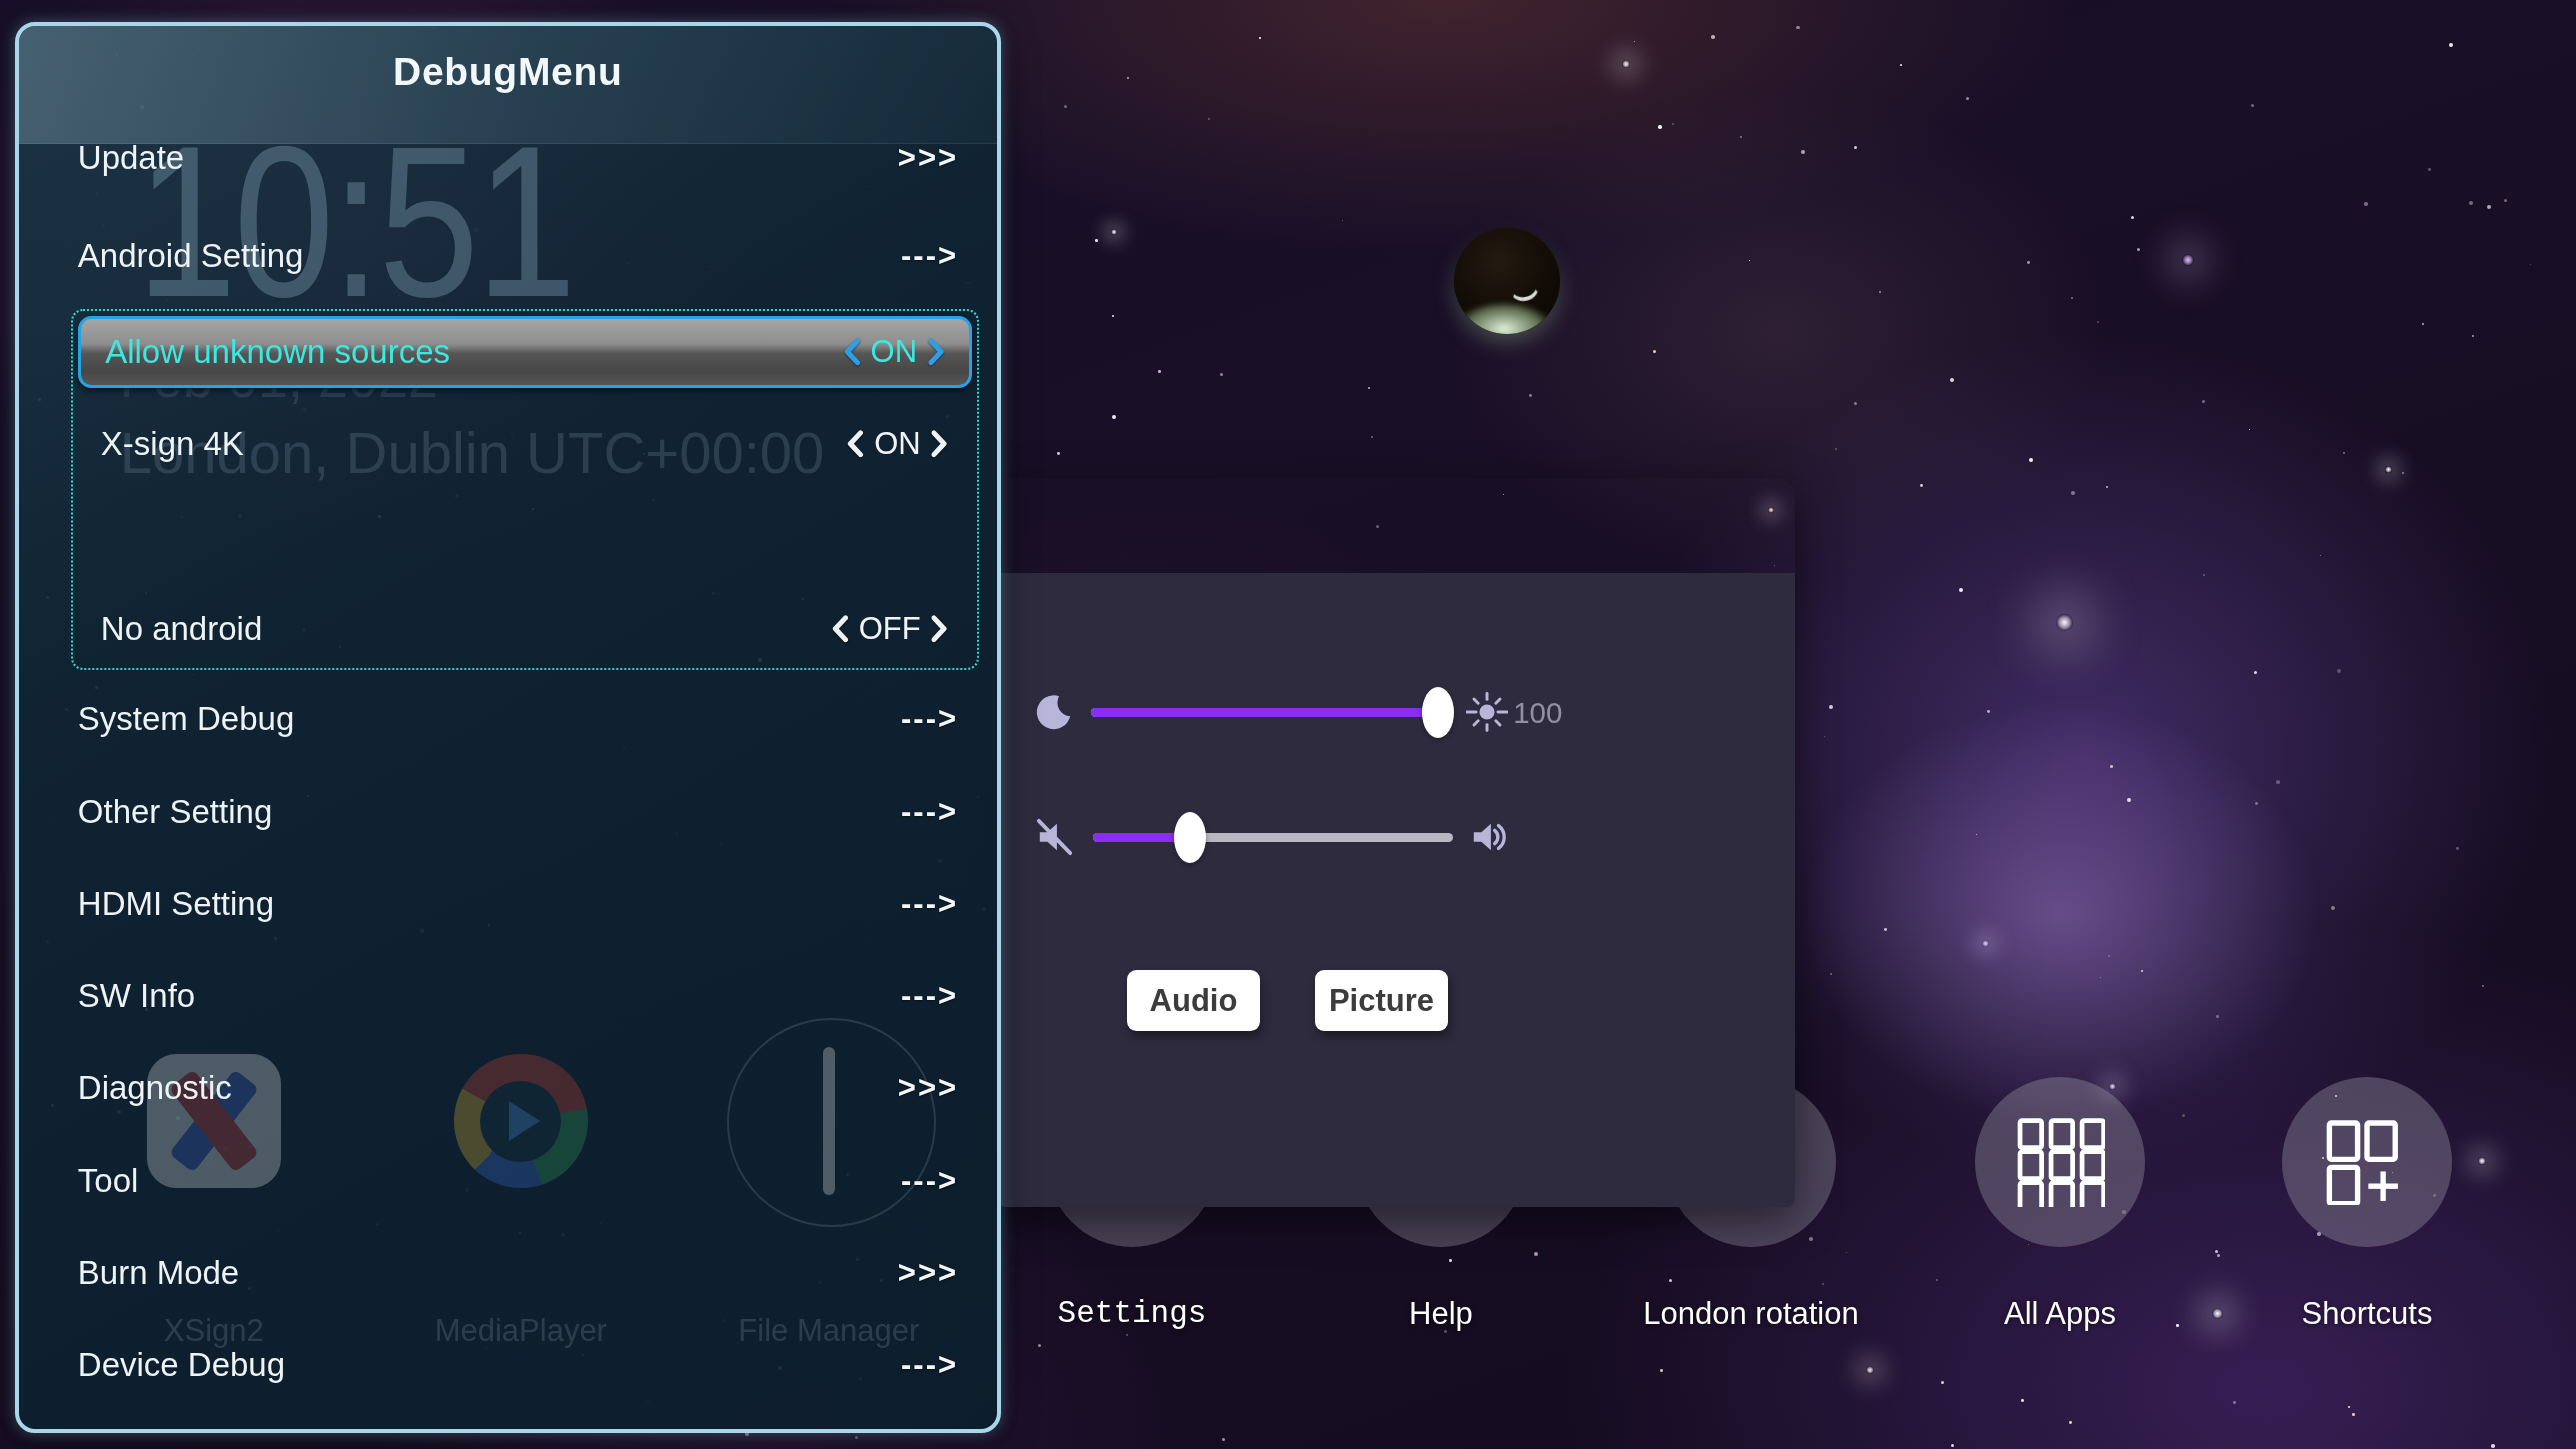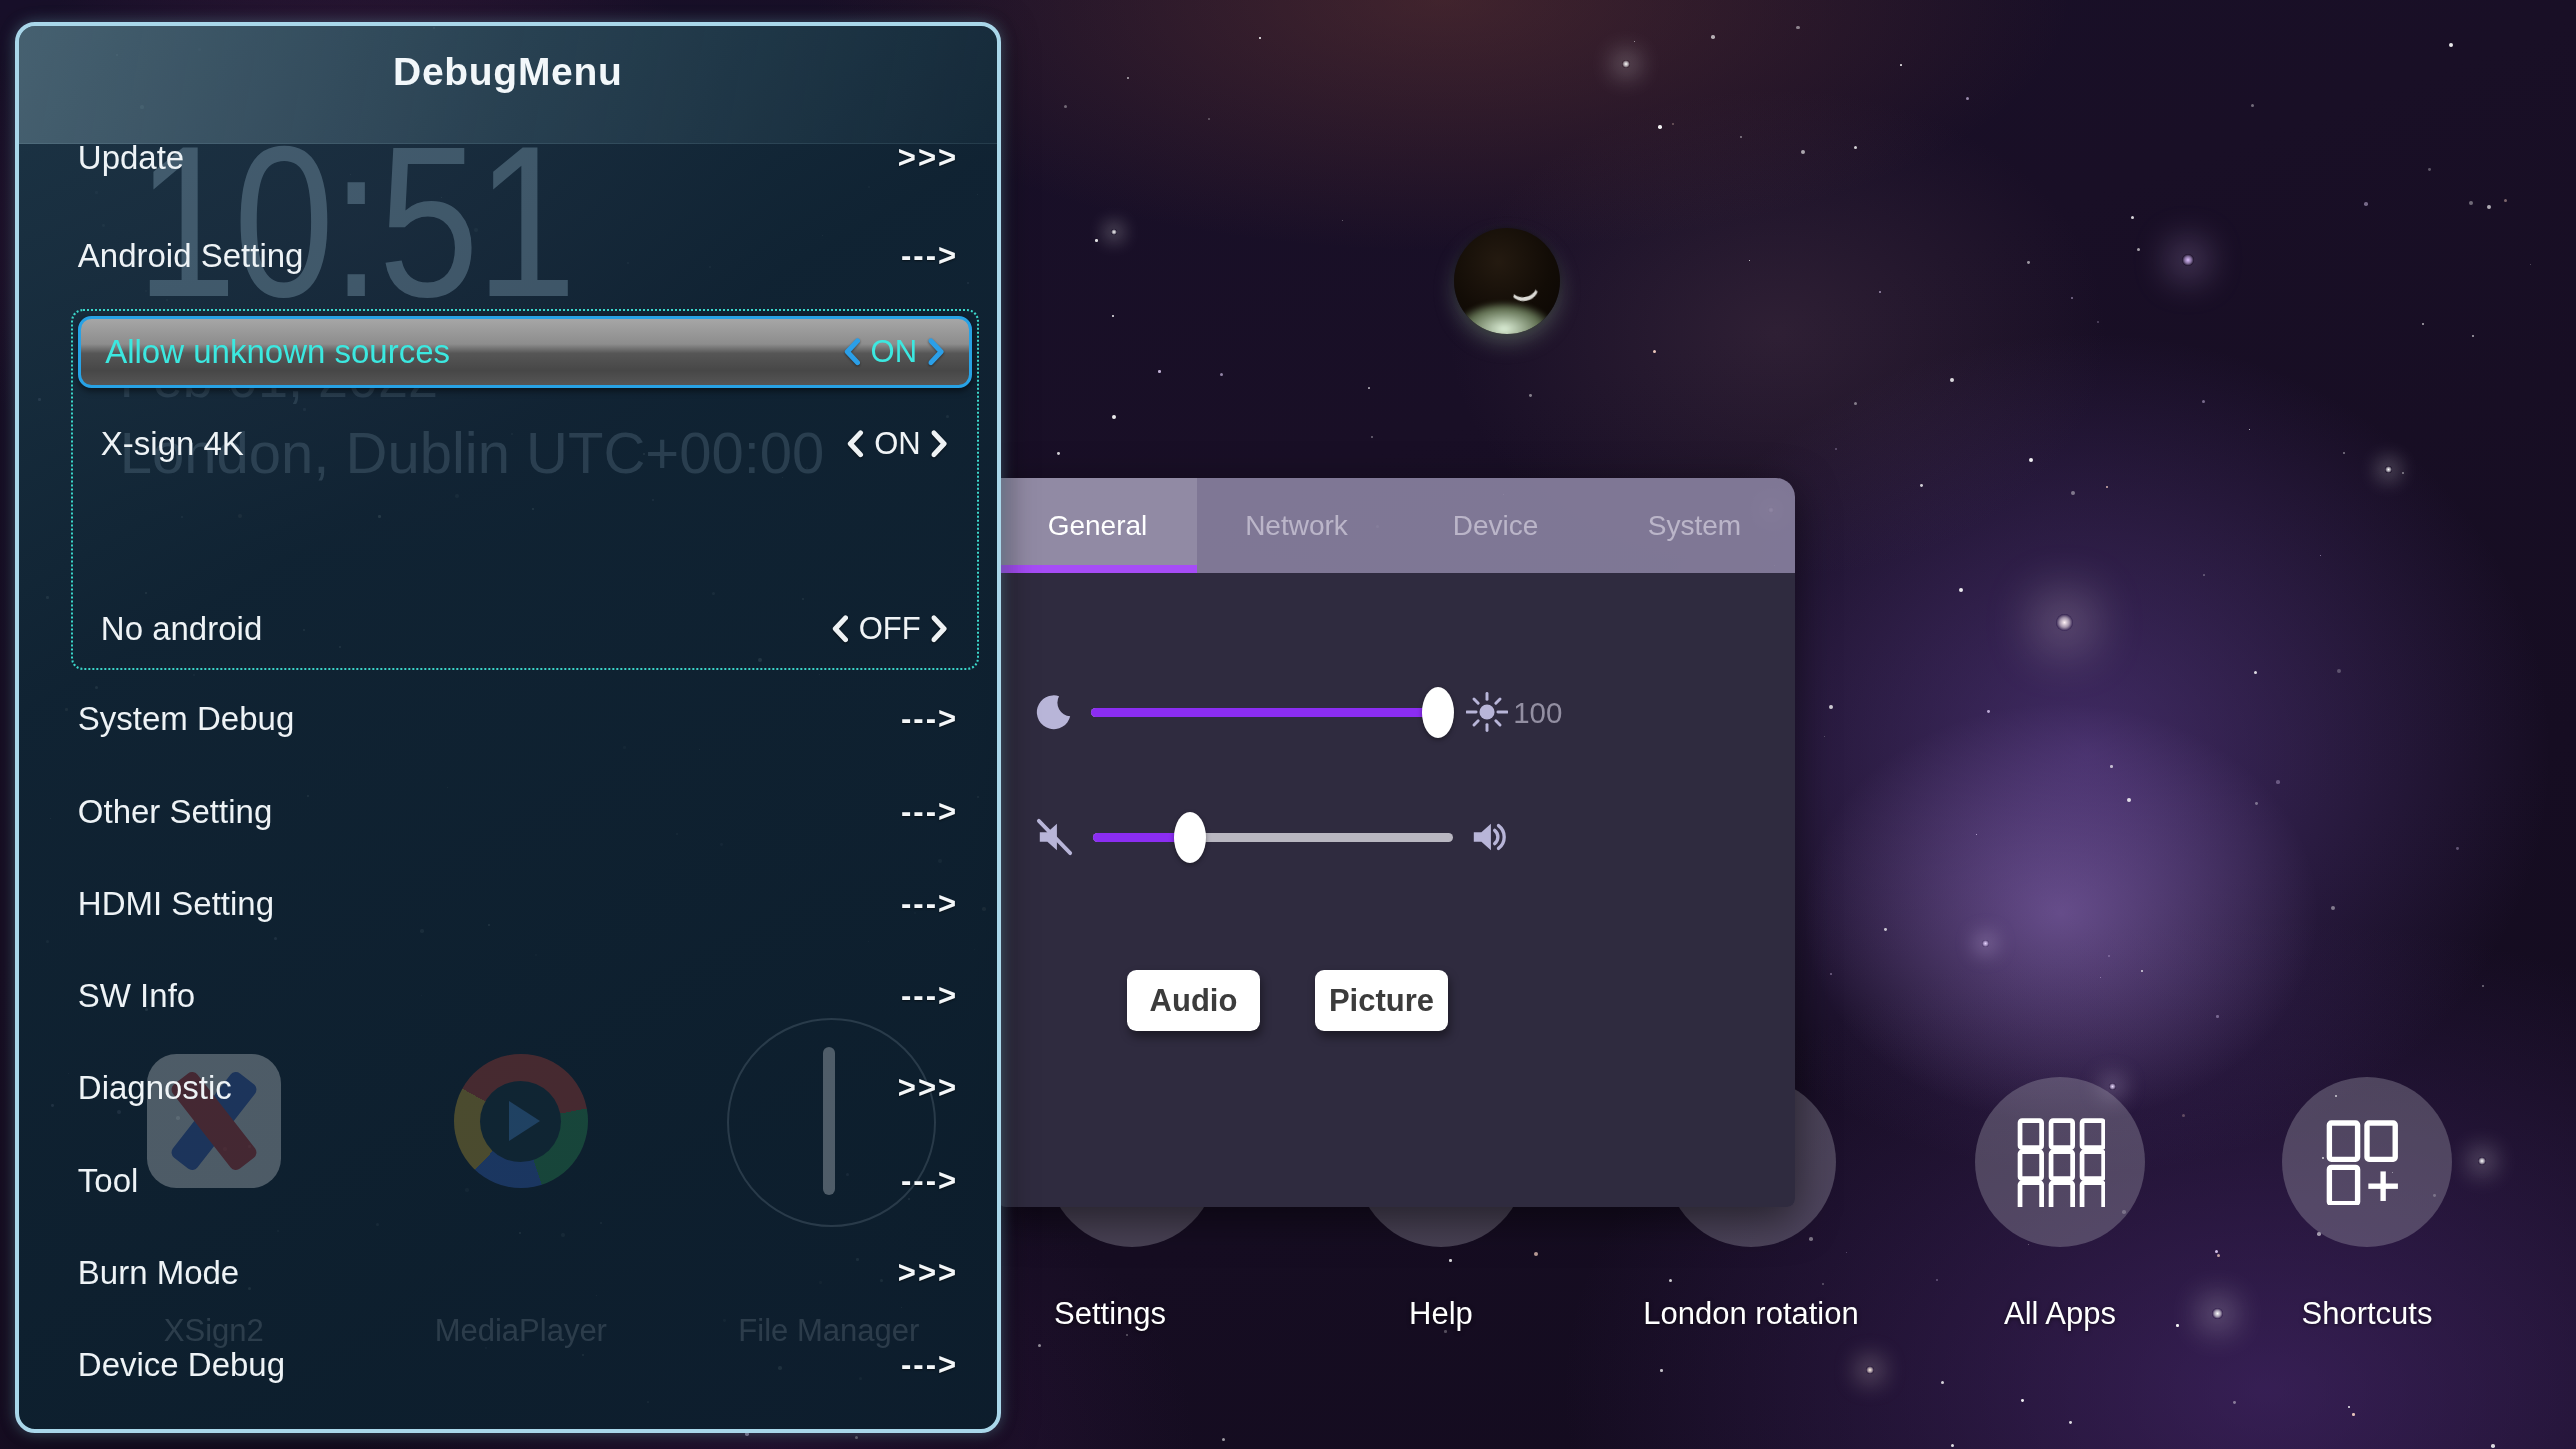--- a/index.html
+++ b/index.html
@@ -379,21 +379,21 @@
   box-shadow:0 0 22px 7.4px rgba(235,220,255,0.35);"></div>
       </div>
     <div class="planet">
       <div class="rim"></div>
       <div class="glint"></div>
     </div>
   </div>
 
   <div class="dock" id="dock">
       <div class="dock-circle" style="left:1047px;top:1077px;"></div>
-      <div class="dock-label" style="left:996px;top:1295px;">Settings</div>
+      <div class="dock-label" style="left:1018px;top:1295px;font-family:Liberation Mono, monospace;">Settings</div>
       <div class="dock-circle" style="left:1356px;top:1077px;"></div>
       <div class="help-q" style="left:1418px;top:1108px;">?</div>
       <div class="dock-label" style="left:1327px;top:1295px;">Help</div>
       <div class="dock-circle" style="left:1666px;top:1077px;"></div>
       <div class="dock-label" style="left:1637px;top:1295px;">London rotation</div>
       <div class="dock-circle" style="left:1975px;top:1077px;"></div>
       <div class="dock-glyph" style="left:2016px;top:1118px;"><svg width="89" height="89" viewBox="0 0 132 132" fill="none" stroke="#fff" stroke-width="7">
   <rect x="6" y="4" width="32" height="40" rx="3"></rect>
           <rect x="52" y="4" width="32" height="40" rx="3"></rect>
           <rect x="98" y="4" width="32" height="40" rx="3"></rect>
@@ -410,26 +410,20 @@
   <rect x="8" y="6" width="42" height="54" rx="3"></rect>
           <rect x="64" y="6" width="42" height="54" rx="3"></rect>
   <rect x="8" y="72" width="42" height="54" rx="3"></rect>
   <line x1="88" y1="78" x2="88" y2="122"></line>
           <line x1="66" y1="100" x2="110" y2="100"></line>
         </svg></div>
       <div class="dock-label" style="left:2253px;top:1295px;">Shortcuts</div>
     </div>
 
   <div class="dialog">
-    <div class="tabbar" id="tabbar">
-        <div class="tab active">General</div>
-        <div class="tab ">Network</div>
-        <div class="tab ">Device</div>
-        <div class="tab ">System</div>
-      </div>
     <div class="dialog-body">
 
       <div class="slider-row" style="top:99px;">
         <span class="sicon" style="margin-right:19px;">
           <svg width="36" height="36" viewBox="0 0 100 100">
               <path d="M64 6 A47 47 0 1 0 95 62 A38 38 0 0 1 64 6 Z" fill="currentColor"></path>
             </svg>
         </span>
         <div class="track">
           <div class="fill" id="bfill" style="width: 100%;"></div>

